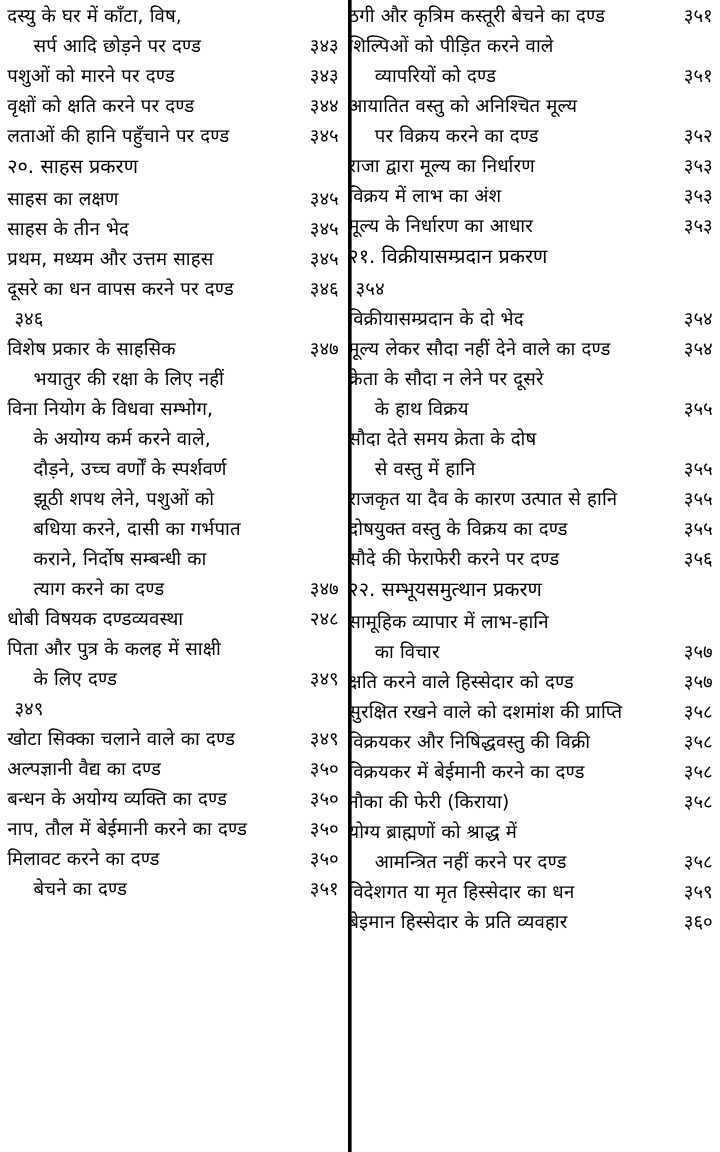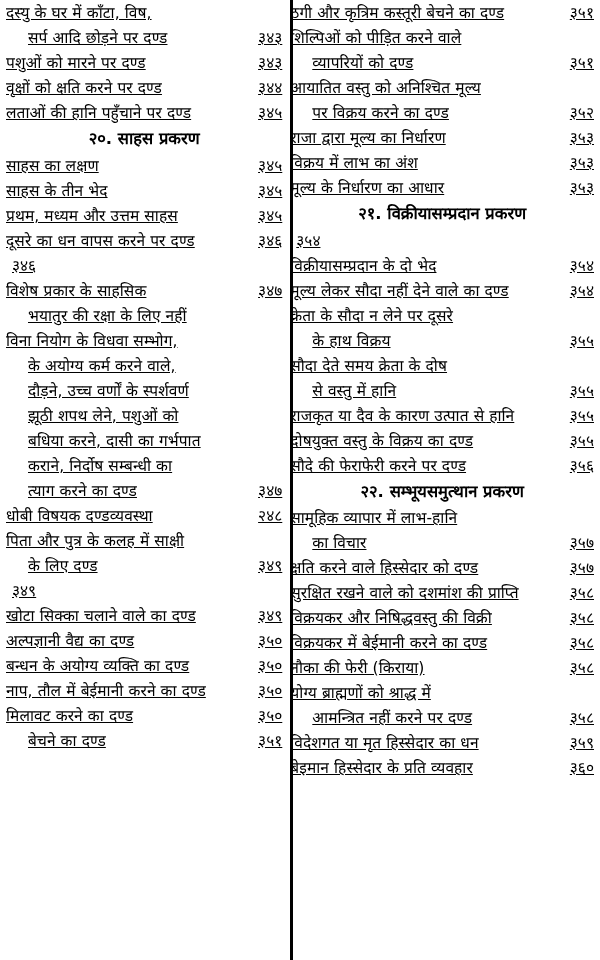--- a/index.html
+++ b/index.html
@@ -43,34 +43,33 @@
     width: 310px;
   }
   .entry {
     display: flex;
     align-items: center;
     justify-content: space-between;
     font-size: 15.5px;
     line-height: 1.0;
     margin: 0 0 9.5px 0;
     white-space: nowrap;
-    text-decoration: underline;
   }
   .entry .txt {
     letter-spacing: 0.1px;
   }
   .entry .pg {
     padding-left: 6px;
     flex: 0 0 auto;
   }
   .indent1 .txt { padding-left: 22px; }
   .heading {
     font-size: 16.5px;
-    font-weight: bold;
-    text-align: center;
+    font-weight: normal;
+    text-align: left;
     margin: 4px 0 11px 0;
     line-height: 1.0;
     white-space: nowrap;
   }
   .heading.right-head {
     margin: 5px 0 11px 0;
   }
 </style>
 </head>
 <body>

